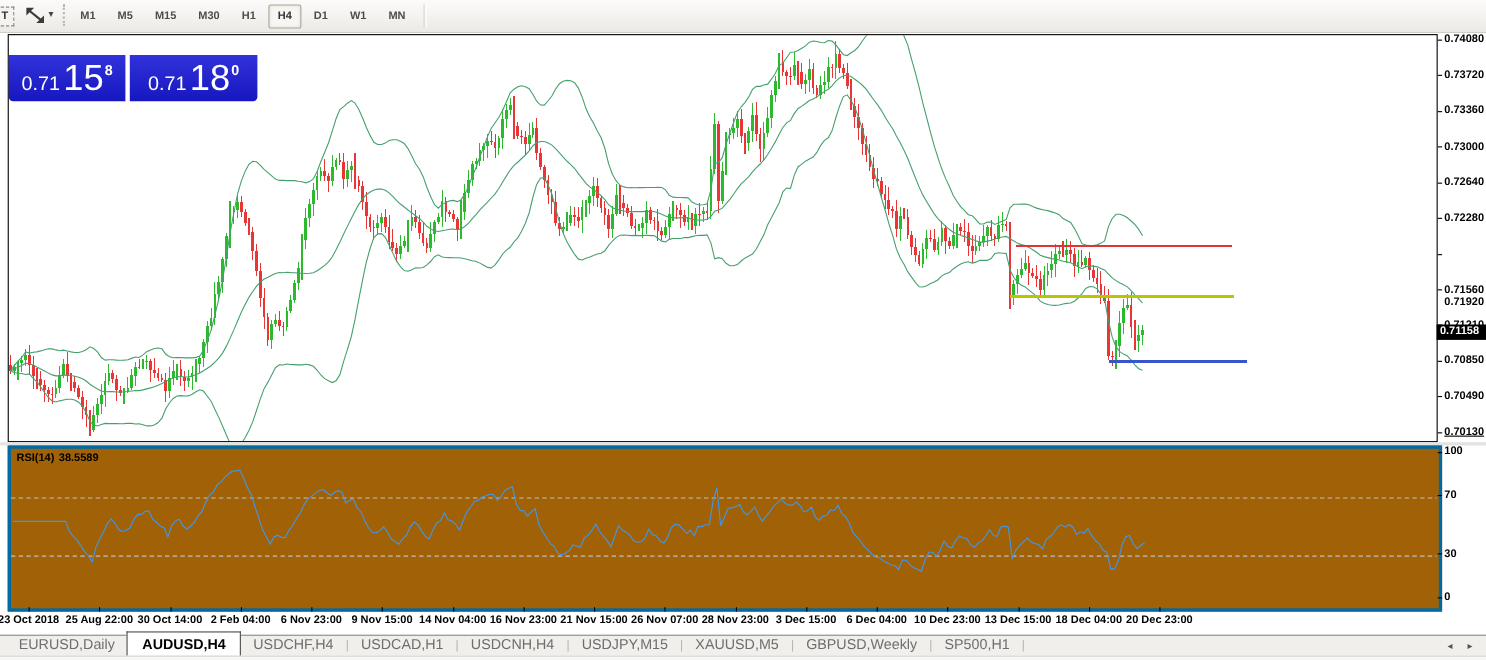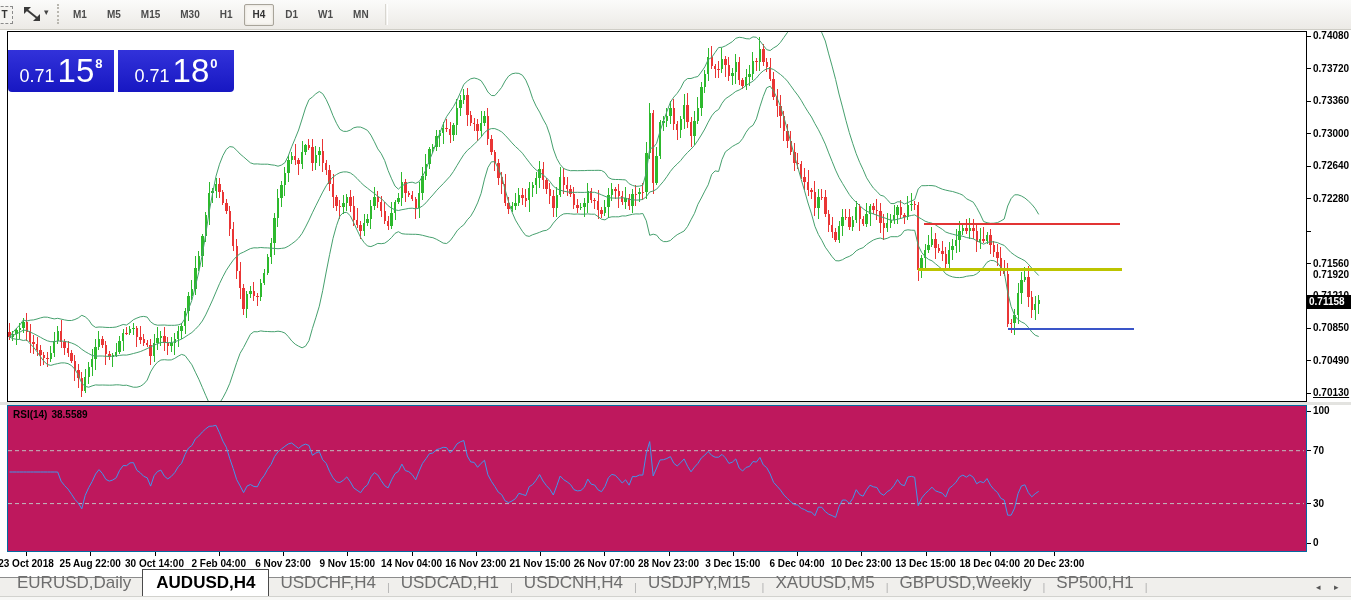--- a/index.html
+++ b/index.html
@@ -20,21 +20,21 @@
   .tb-sep{width:1px;height:21px;border-left:1px solid #d8d6d0;border-right:1px solid #ffffff;margin-left:5px;}
 
   
   #chart-box{position:absolute;left:7px;top:31px;width:1298px;height:369px;border:1px solid #000;background:#fff;}
   #main-svg{position:absolute;left:0;top:0;}
   #chart-header{position:absolute;left:4px;top:3px;font-size:11px;font-weight:700;color:#000;z-index:3;}
   #chart-header span{margin-right:7px;}
   #collapse-tri{font-size:8px;margin-right:2px;position:relative;top:-1px;}
 
   #divider1{position:absolute;left:0;top:402px;width:1351px;height:3px;background:#e3e3e0;}
-  #rsi-box{position:absolute;left:7px;top:405px;width:1298px;height:145px;border:1px solid #0369a1;background:#be185d;}
+  #rsi-box{position:absolute;left:7px;top:405px;width:1298px;height:145px;border:3px solid #0369a1;background:#a16207;}
   #rsi-svg{position:absolute;left:0;top:0;}
   #rsi-label{position:absolute;left:5px;top:3px;font-size:10px;font-weight:600;color:#000;z-index:3;}
   #rsi-label span{margin-right:4px;}
 
   
   #price-axis{position:absolute;left:1306px;top:31px;width:45px;height:371px;}
   #rsi-axis{position:absolute;left:1306px;top:405px;width:45px;height:147px;}
   .ax-label{position:absolute;left:7px;font-size:10px;font-weight:600;color:#000;white-space:nowrap;line-height:12px;}
   .ax-tick{position:absolute;left:1px;width:4px;height:1px;background:#000;}
   #badge{position:absolute;left:1306px;top:295px;width:45px;height:14px;background:#000;color:#fff;
@@ -59,21 +59,21 @@
   .tp-price{background:linear-gradient(#3232da,#1717c2);color:#fff;display:flex;align-items:center;justify-content:center;}
   .tp-price.sell{width:106px;margin-right:4px;border-radius:0 0 0 4px;}
   .tp-price.buy{width:116px;border-radius:0 0 4px 0;}
   .pp{font-size:18px;font-weight:400;margin-right:3px;margin-top:10px;}
   .pb{font-size:33px;font-weight:400;line-height:38px;}
   .ps{font-size:13px;font-weight:700;margin-left:1px;margin-top:-16px;}
 
   
   #tab-bar{position:absolute;left:0;top:577px;width:1351px;height:18px;background:#f0efec;border-top:1px solid #8c8c8c;}
   #tabs{position:absolute;left:6px;bottom:0;display:flex;align-items:flex-end;}
-  .tab{font-size:17px;color:#6e6e6e;padding:2px 11px 3px;white-space:nowrap;}
+  .tab{font-size:13px;color:#6e6e6e;padding:2px 11px 3px;white-space:nowrap;}
   .tab.active{background:#fff;border:1px solid #4a4a4a;border-bottom:none;font-weight:700;color:#000;
     padding:3px 13px 4px;position:relative;top:1px;}
   .tab-sep{color:#b2b2b2;font-size:11px;padding-bottom:3px;}
   .nav-arrow{position:absolute;top:4px;font-size:9px;color:#555;}
   #status-strip{position:absolute;left:0;top:596px;width:1351px;height:4px;background:#f7f7f5;border-top:1px solid #d2d2ce;}
 </style>
 </head>
 <body>
 
 <div id="app">

